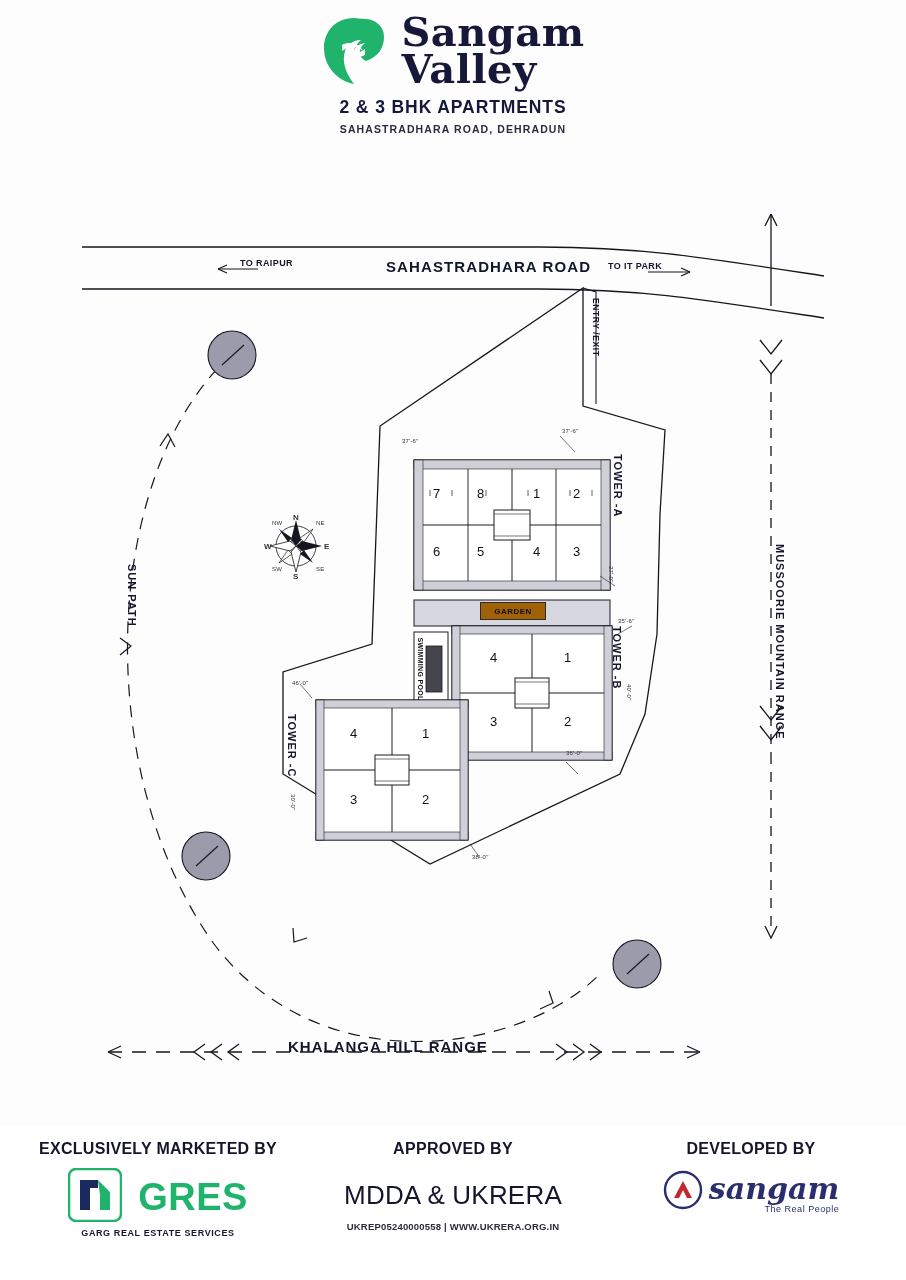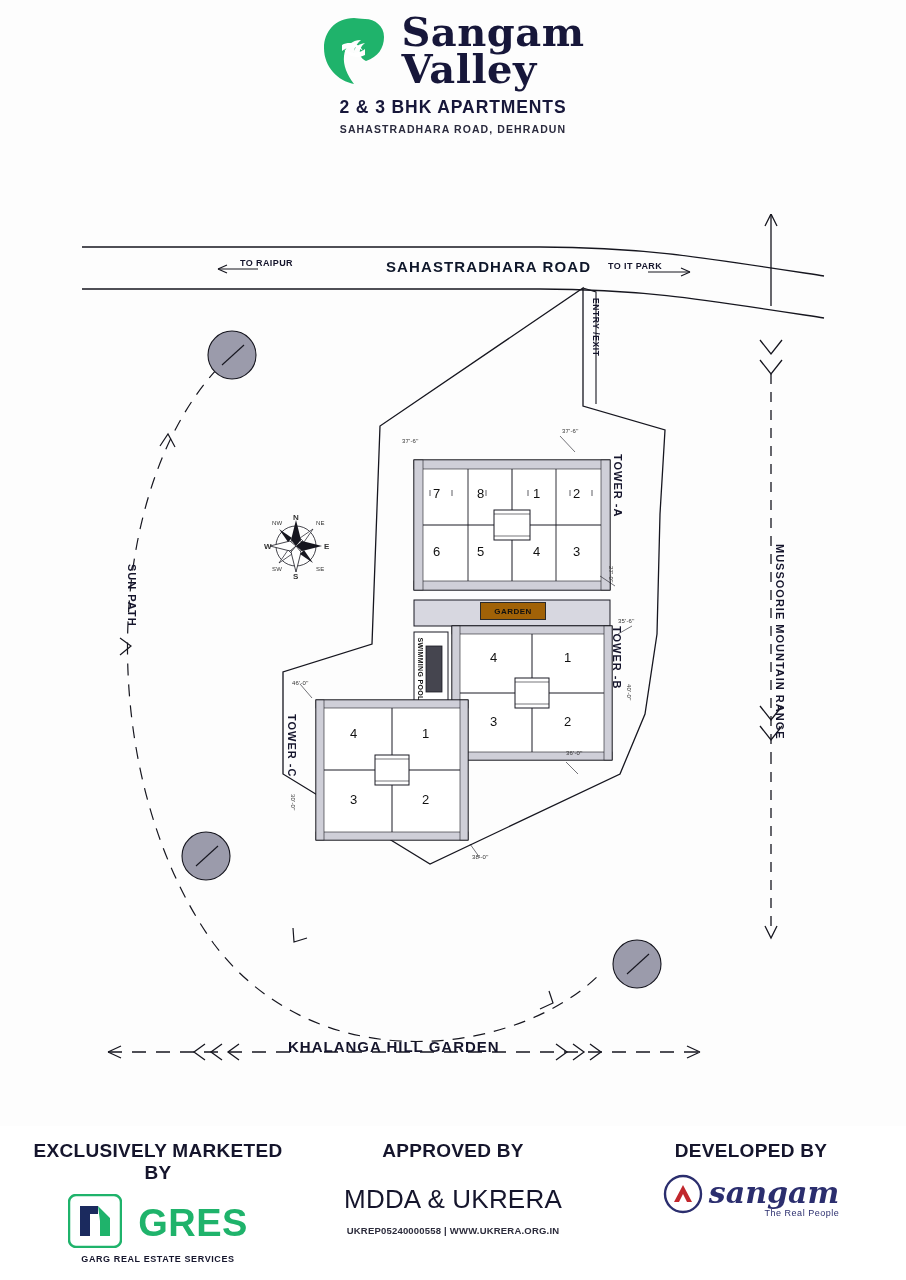--- a/index.html
+++ b/index.html
@@ -77,21 +77,21 @@
     position:absolute; font-size:7px; font-weight:700; letter-spacing:0.3px; color:#111;
     line-height:1.15; text-align:center;
   }
 
   
   .footer-sep {
     position:absolute; left:0; top:1126px; width:906px; height:1px; background:#dcdce2;
   }
   .footer { position:absolute; top:1126px; left:0; width:906px; height:154px; background:#fff; }
   .fcol { position:absolute; text-align:center; }
-  .fcap { font-size:19px; font-weight:700; letter-spacing:0.3px; color:#15152c; }
+  .fcap { font-size:16px; font-weight:700; letter-spacing:0.3px; color:#15152c; }
   .fmain { font-size:26px; font-weight:400; letter-spacing:0.2px; color:#15152c; }
   .fsmall { font-size:9.5px; font-weight:700; letter-spacing:0.2px; color:#2b2b3b; }
 
   .gres-wrap { display:flex; align-items:center; justify-content:center; gap:16px; margin-top:10px; }
   .gres-text { font-size:38px; font-weight:700; color:#1fb36b; letter-spacing:0.5px;
                font-family:"Liberation Sans", sans-serif; }
   .gres-sub { font-size:9px; font-weight:700; letter-spacing:0.6px; color:#15152c; margin-top:2px; }
 
   .dev-wrap { display:flex; align-items:center; justify-content:center; gap:6px; margin-top:12px; }
   .dev-text { font-size:30px; color:#2b2e6e; font-family:"DejaVu Serif", serif; font-style:italic; font-weight:700;}
@@ -294,21 +294,21 @@
     <div class="unit-num" style="left:422px; top:578px;">2</div>
 
     <div class="garden-box" style="left:480px; top:388px; width:66px; height:18px;">GARDEN</div>
 
     <div class="pool-lbl rot90" style="left:424px; top:420px; width:70px;">SWIMMING POOL</div>
 
     <div class="lbl rot90" style="left:138px; top:350px;">SUN PATH</div>
 
     <div class="lbl rot90" style="left:786px; top:330px;">MUSSOORIE MOUNTAIN RANGE</div>
 
-    <div class="lbl" style="left:288px; top:824px; font-size:15px;">KHALANGA HILL GARDEN</div>
+    <div class="lbl" style="left:288px; top:824px; font-size:15px;">KHALANGA HILL RANGE</div>
 
     <div class="lbl tiny" style="left:293px; top:299px; font-size:8px; font-weight:700;">N</div>
     <div class="lbl tiny" style="left:293px; top:358px; font-size:8px; font-weight:700;">S</div>
     <div class="lbl tiny" style="left:324px; top:328px; font-size:8px; font-weight:700;">E</div>
     <div class="lbl tiny" style="left:264px; top:328px; font-size:8px; font-weight:700;">W</div>
     <div class="lbl tiny" style="left:316px; top:306px;">NE</div>
     <div class="lbl tiny" style="left:272px; top:306px;">NW</div>
     <div class="lbl tiny" style="left:316px; top:352px;">SE</div>
     <div class="lbl tiny" style="left:272px; top:352px;">SW</div>
 

